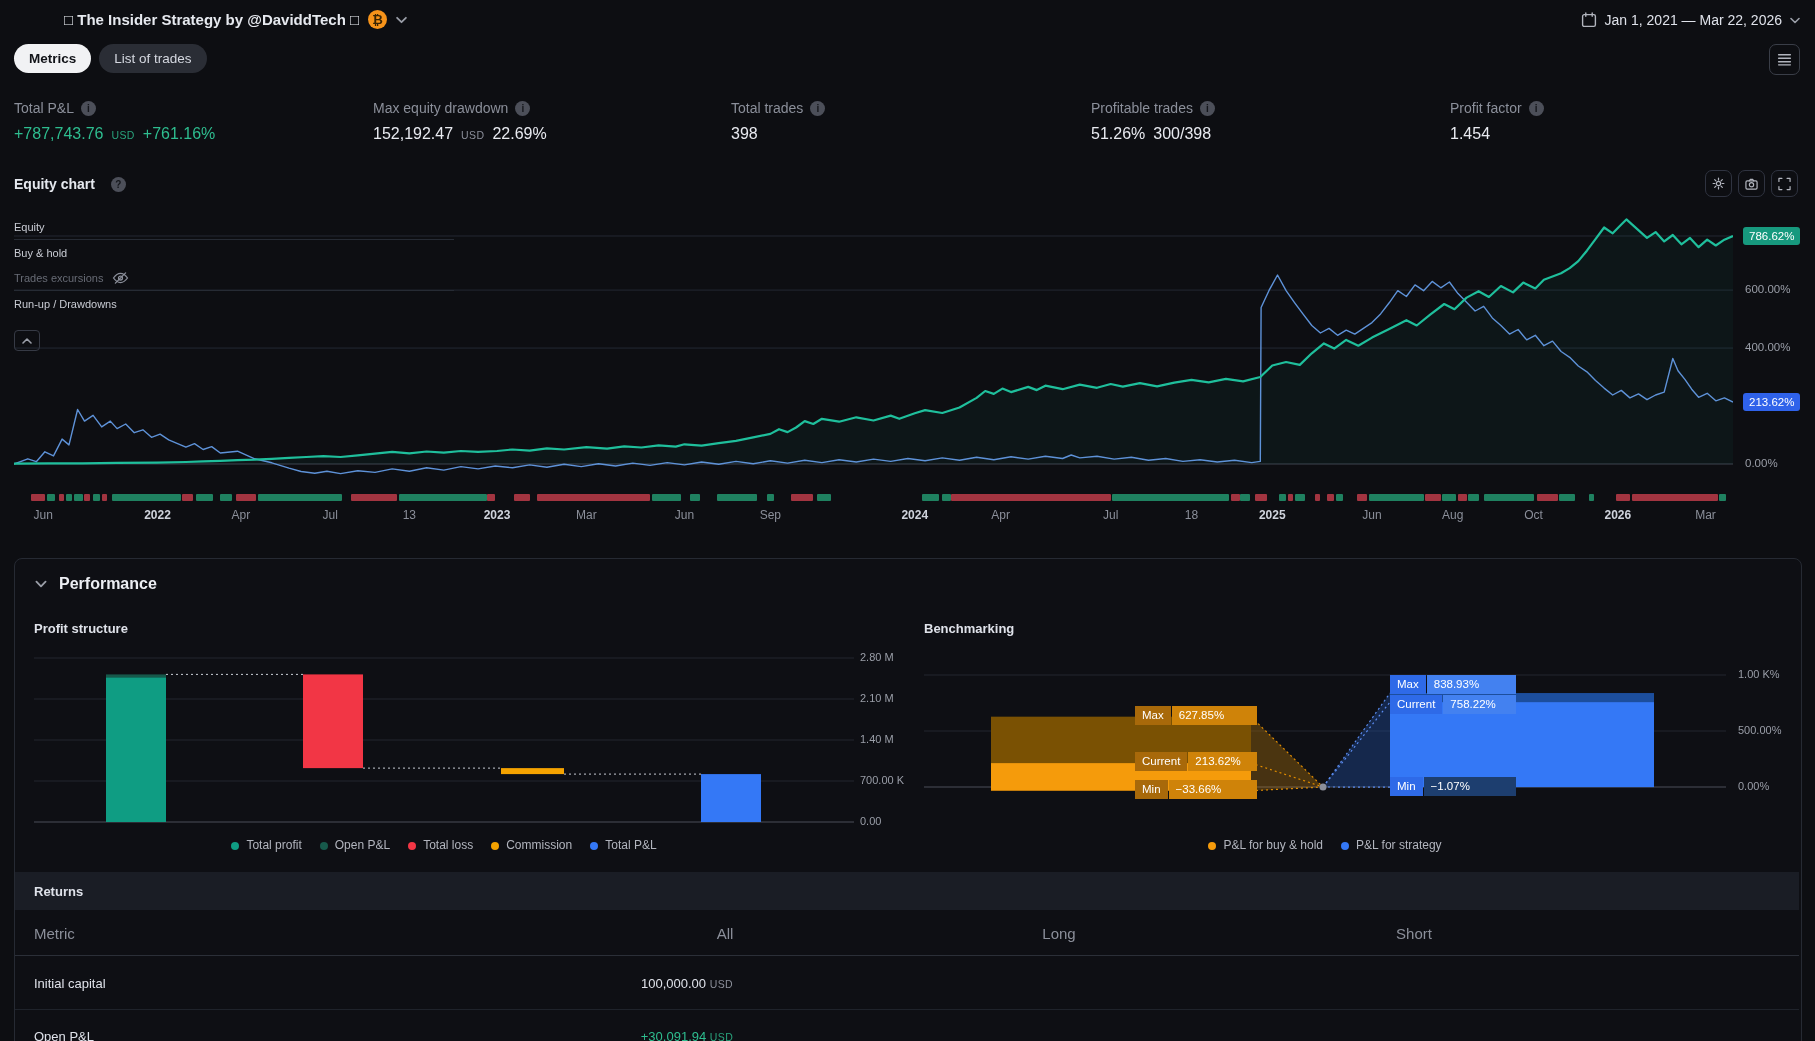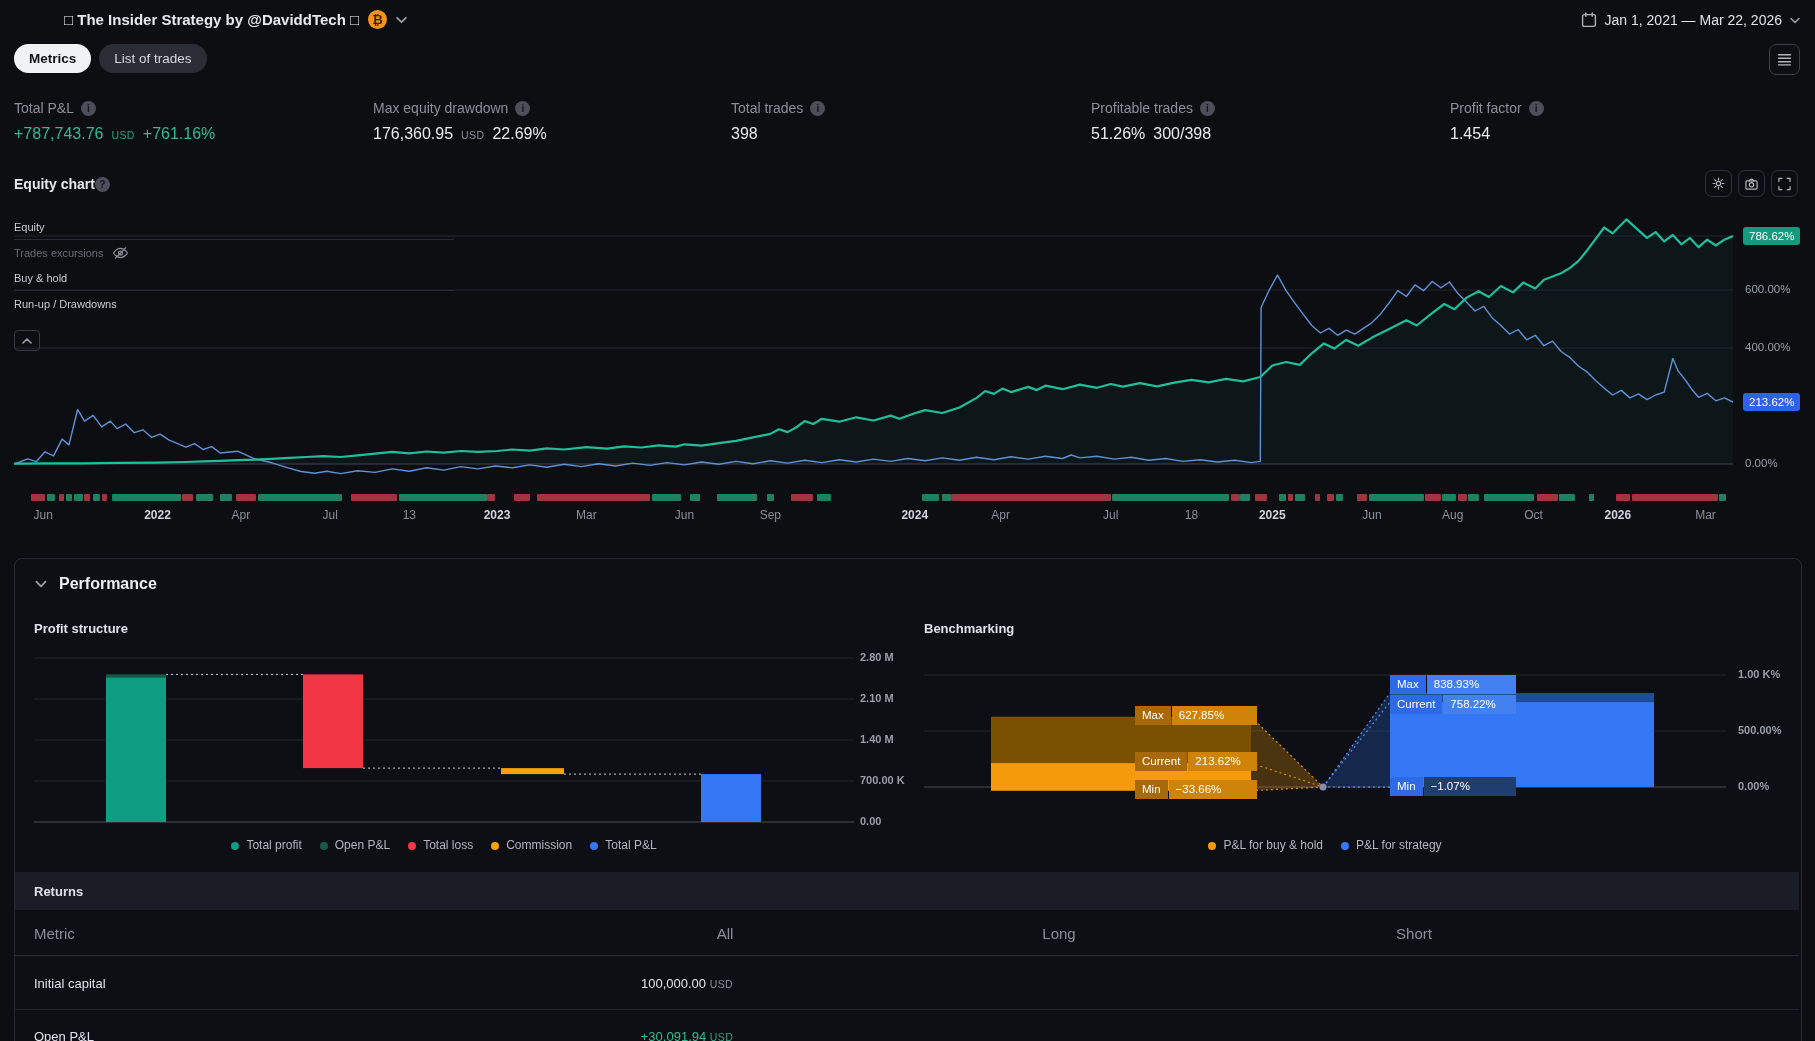--- a/index.html
+++ b/index.html
@@ -25,21 +25,21 @@
   
   .metric{top:100px;}
   .m-label{font-size:14px;color:#8b8f9a;display:flex;align-items:center;gap:7px;}
   .m-value{margin-top:9px;font-size:16px;color:#e8eaf0;display:flex;align-items:baseline;gap:8px;white-space:nowrap;}
   .green{color:#2ebd8f;}
   .unit{font-size:10.5px;color:#8b8f9a;letter-spacing:.4px;}
   .unit.g{color:#2ebd8f;opacity:.85;}
   .info-i,.help-q{width:15px;height:15px;border-radius:50%;background:#4c4f59;color:#14161b;font-size:10px;
     font-weight:bold;display:inline-flex;align-items:center;justify-content:center;font-style:normal;}
   
-  .eq-title{left:14px;top:176px;font-size:14px;font-weight:bold;color:#e6e9ef;display:flex;align-items:center;gap:0;}
+  .eq-title{left:14px;top:176px;font-size:14px;font-weight:bold;color:#e6e9ef;display:flex;align-items:center;gap:16px;}
   .eq-tools{right:17px;top:170px;display:flex;gap:6px;}
   .tool-btn{width:27px;height:27px;border:1px solid #2f3340;border-radius:7px;background:transparent;
     display:flex;align-items:center;justify-content:center;cursor:pointer;}
   .eq-legend{left:14px;top:214px;z-index:6;width:440px;}
   .leg-item{height:25px;display:flex;align-items:center;gap:9px;font-size:11px;color:#c9ccd4;cursor:pointer;}
   .leg-item.muted{color:#676b75;}
   .leg-sep{height:1px;background:#262b34;width:440px;}
   .collapse-btn{margin-top:14px;width:26px;height:21px;border:1px solid #363a45;border-radius:4px;
     background:transparent;display:flex;align-items:center;justify-content:center;cursor:pointer;}
   #eq-svg{left:14px;top:205px;}
@@ -51,21 +51,21 @@
   #trade-marks div{position:absolute;top:0;height:7px;border-radius:1px;}
   #trade-marks .g{background:#1f8160;}
   #trade-marks .r{background:#a23440;}
   #timeline{left:14px;top:508px;width:1719px;height:18px;font-size:12px;color:#8b8f9a;}
   #timeline span{position:absolute;transform:translateX(-50%);white-space:nowrap;}
   #timeline span.yr{color:#cfd3dc;font-weight:bold;}
   
   .panel{left:14px;top:558px;width:1786px;height:520px;border:1px solid #262a33;border-radius:8px;background:#0e0f14;}
   .perf-title{left:20px;top:16px;display:flex;align-items:center;gap:12px;font-size:16px;font-weight:bold;color:#eceef3;cursor:pointer;}
   .sub-title{font-size:13px;font-weight:bold;color:#dfe2ea;}
-  .axis-lab{position:absolute;font-size:11px;color:#9a9ea8;white-space:nowrap;font-weight:bold;}
+  .axis-lab{position:absolute;font-size:11px;color:#9a9ea8;white-space:nowrap;}
   .wf-legend,.bm-legend{top:276px;height:20px;display:flex;align-items:center;justify-content:center;gap:18px;
     font-size:12px;color:#b2b5be;}
   .dot{width:8px;height:8px;border-radius:50%;display:inline-block;margin-right:7px;vertical-align:-1px;}
   
   .bdg{position:absolute;display:flex;height:19px;line-height:19px;font-size:11.5px;color:#fff;z-index:5;}
   .bdg .bk{padding:0 7px;}
   .bdg .bv{padding:0 7px;flex:1;margin-left:1px;}
   .bdg.o .bk{background:#a8690a;}
   .bdg.o .bv{background:#cf8309;}
   .bdg.b .bk{background:#2e6ae8;}
@@ -122,21 +122,21 @@
         <span class="unit g">USD</span>
         <span class="green">+761.16%</span>
       </div>
   </div>
   <div class="abs metric" style="left:373px">
     <div class="m-label">
         <span>Max equity drawdown</span>
         <i class="info-i">i</i>
       </div>
     <div class="m-value">
-        <span>176,360.95</span>
+        <span>152,192.47</span>
         <span class="unit">USD</span>
         <span>22.69%</span>
       </div>
   </div>
   <div class="abs metric" style="left:731px">
     <div class="m-label">
         <span>Total trades</span>
         <i class="info-i">i</i>
       </div>
     <div class="m-value">
@@ -190,33 +190,33 @@
           <path class="icon-stroke" d="M1 4.2V1h3.2M9.8 1H13v3.2M13 9.8V13H9.8M4.2 13H1V9.8"></path>
         </svg>
     </button>
   </div>
 
   <div class="abs eq-legend">
     <div class="leg-item">
         <span>Equity</span>
       </div>
     <div class="leg-sep"></div>
+    <div class="leg-item">
+        <span>Buy &amp; hold</span>
+      </div>
     <div class="leg-item muted">
       <span>Trades excursions</span>
       <svg width="17" height="14" viewBox="0 0 14 12">
           <g stroke="#8b8f9a" fill="none" stroke-width="1.1" stroke-linecap="round">
             <path d="M1 6c2-2.8 4-3.9 6-3.9S11 3.2 13 6c-2 2.8-4 3.9-6 3.9S3 8.8 1 6z"></path>
             <circle cx="7" cy="6" r="1.7"></circle>
             <line x1="2.6" y1="10.4" x2="11.4" y2="1.6"></line>
           </g>
         </svg>
     </div>
-    <div class="leg-item">
-        <span>Buy &amp; hold</span>
-      </div>
     <div class="leg-sep"></div>
     <div class="leg-item">
         <span>Run-up / Drawdowns</span>
       </div>
     <button class="collapse-btn">
       <svg width="10" height="6" viewBox="0 0 10 6">
           <path class="chev" d="M1 5 5 1 9 5"></path>
         </svg>
     </button>
   </div>

